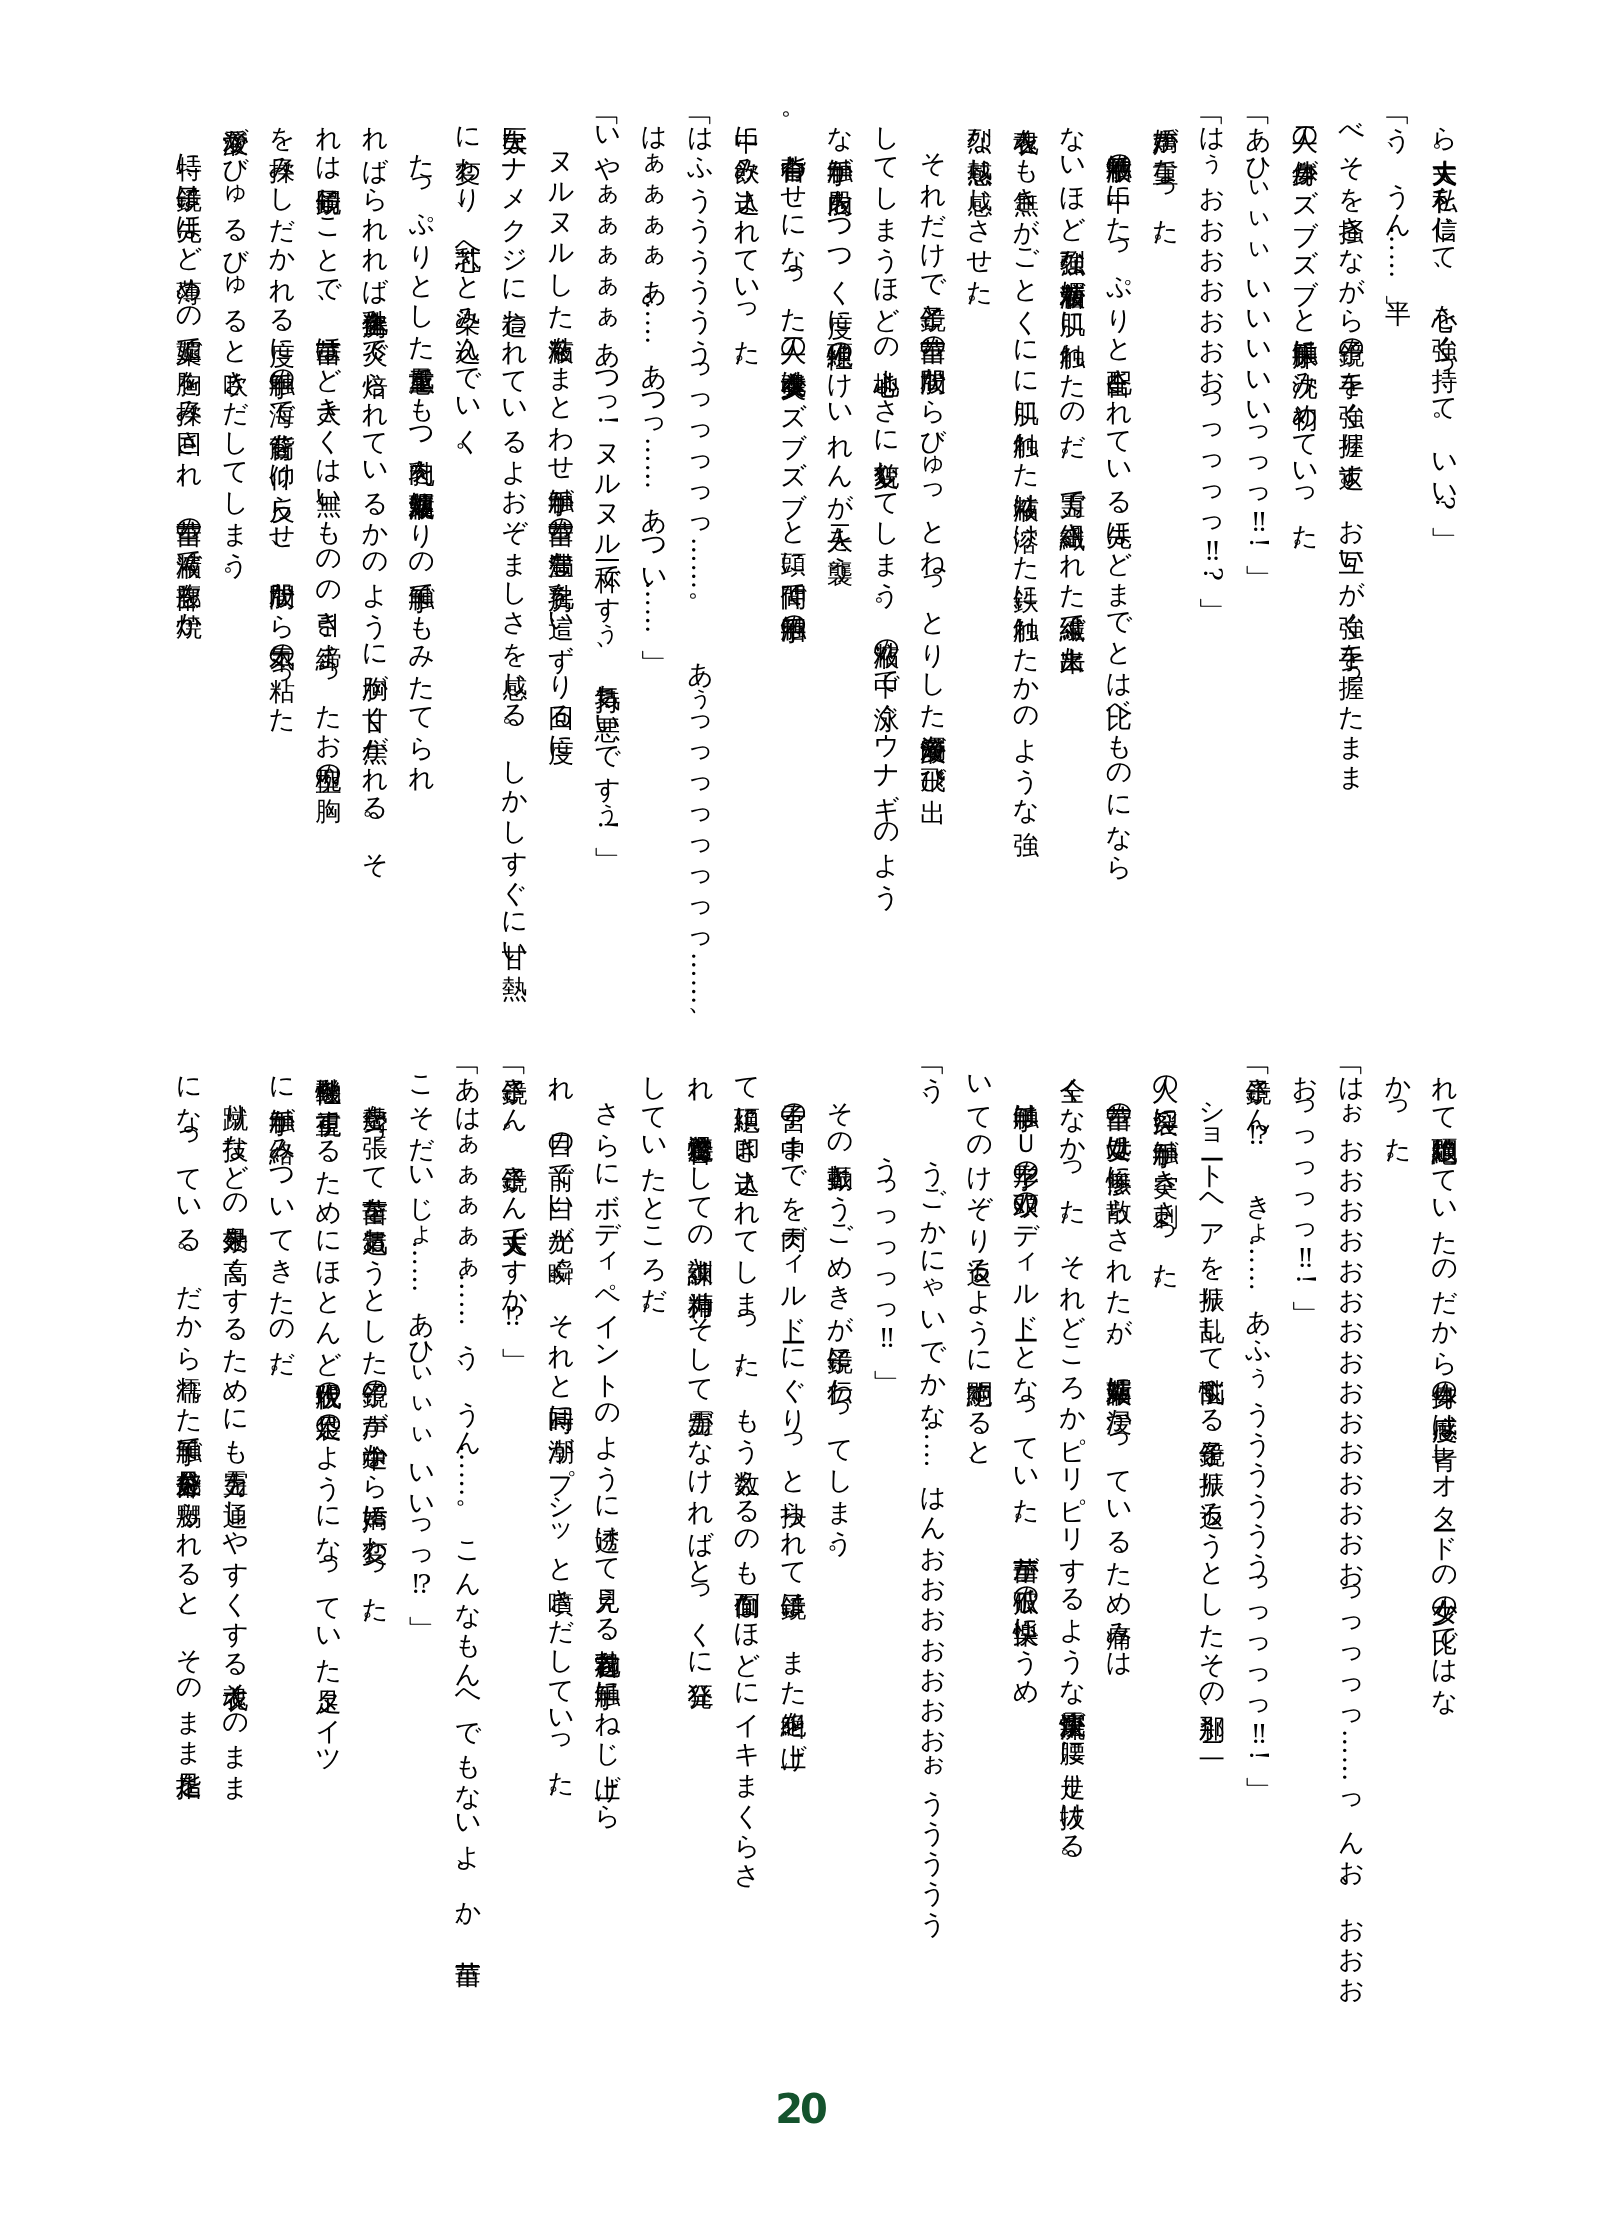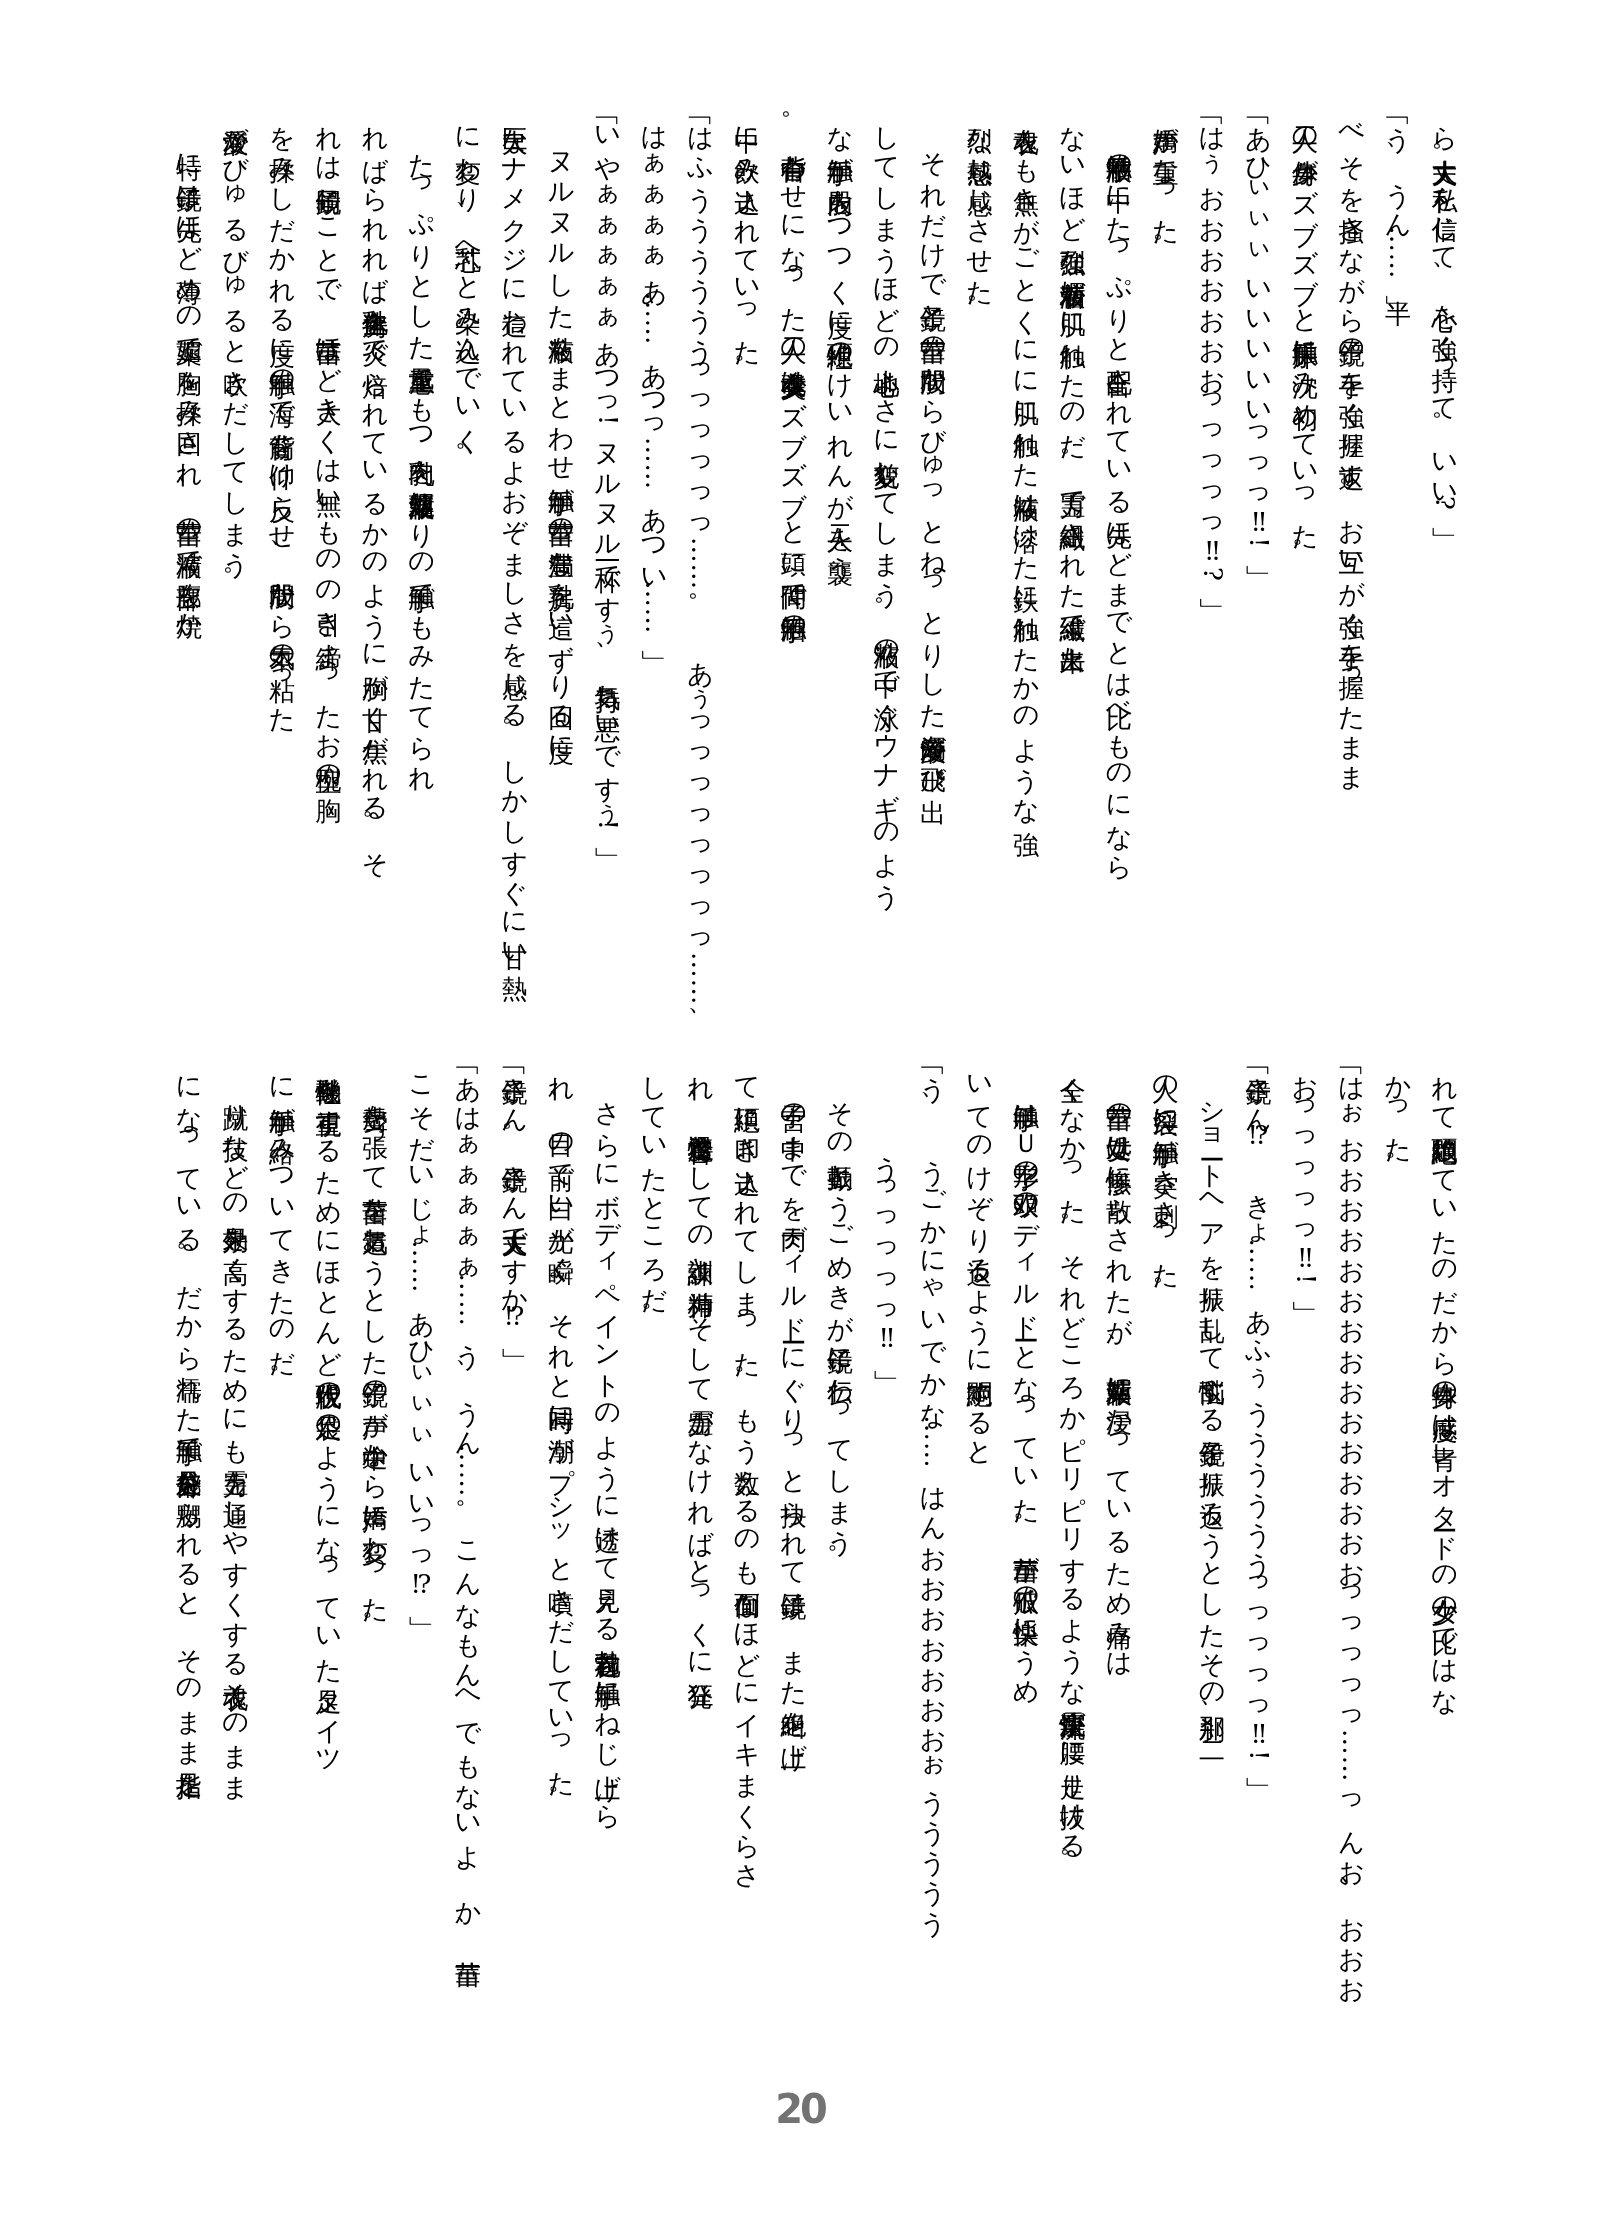--- a/index.html
+++ b/index.html
@@ -36,21 +36,21 @@
   .page-number {
     position: absolute;
     top: 2086px;
     left: 0;
     width: 100%;
     text-align: center;
     font-family: "DejaVu Sans", "Liberation Sans", sans-serif;
     font-weight: 900;
     font-size: 40px;
     letter-spacing: -3px;
-    color: #737373;
+    color: #14532d;
   }
 </style>
 </head>
 <body>
 
 <div class="page">
   <div class="text-block block-top">
       <div class="text-column">ら大丈夫。私を信じて、心を強く持って。いい?」</div>
       <div class="text-column">「う、うん……」半</div>
       <div class="text-column">べそを掻きながら鏡子の手を強く握り返す。お互いが強く手を握ったまま</div>

